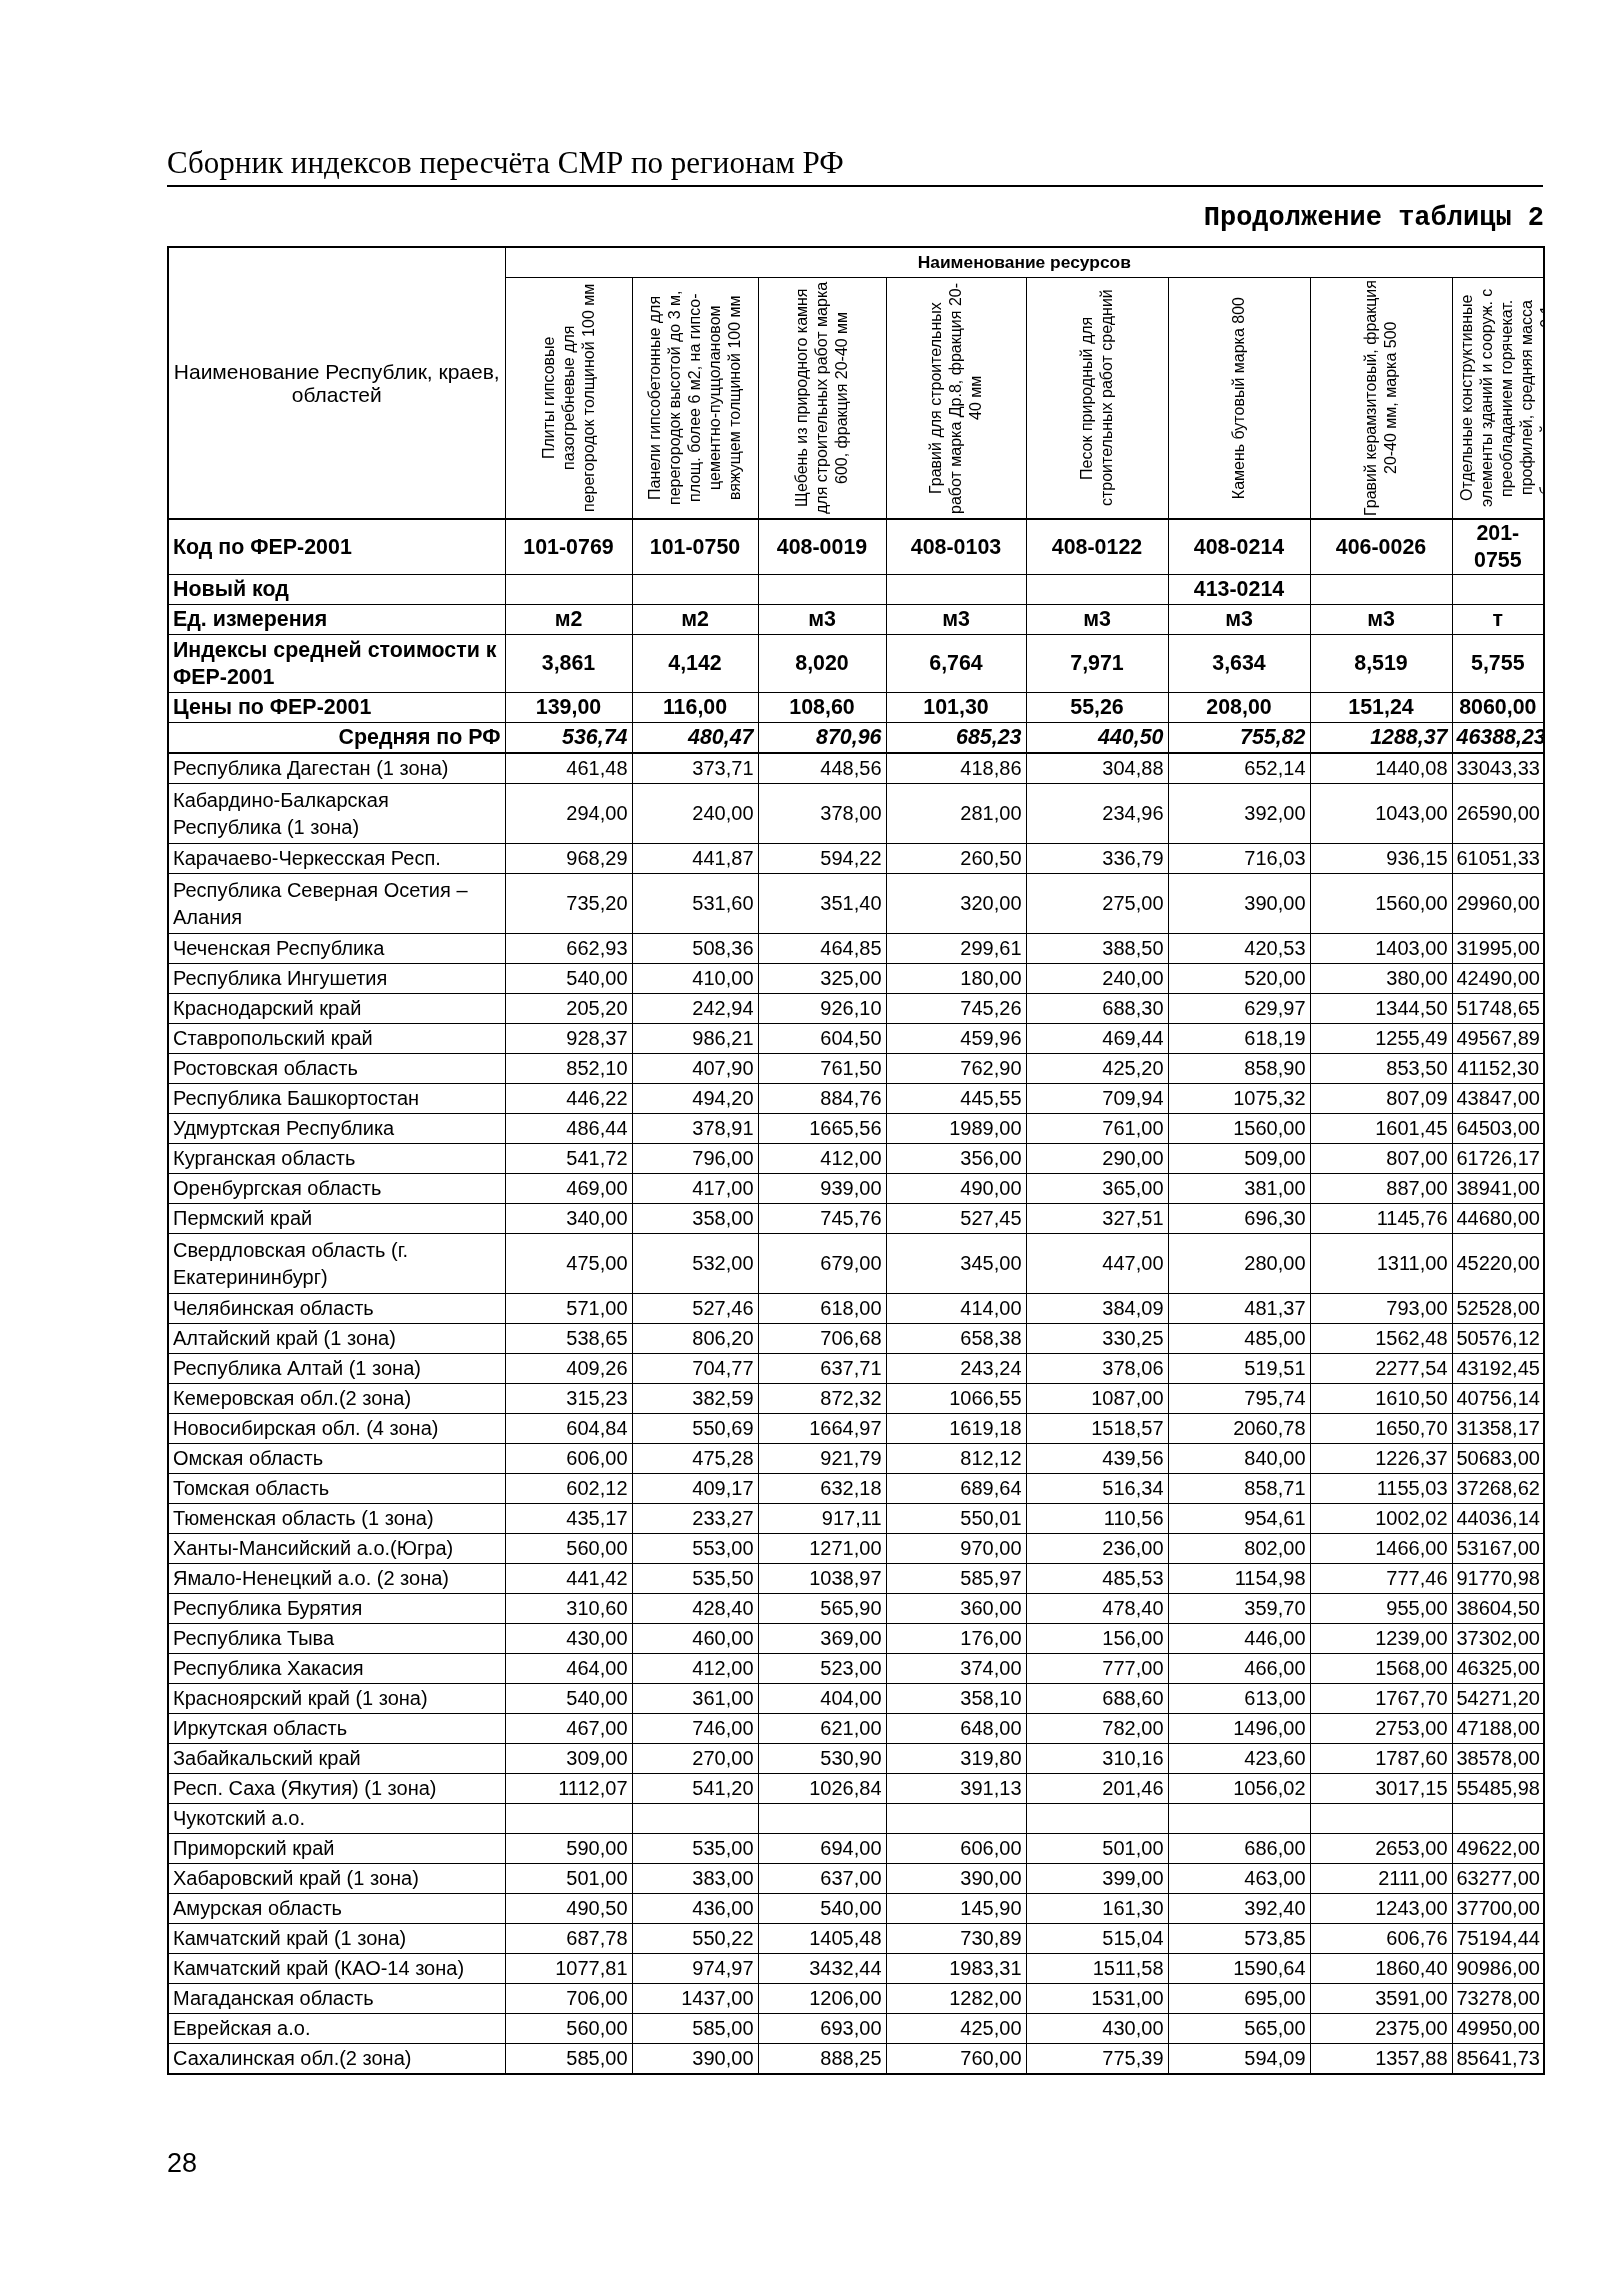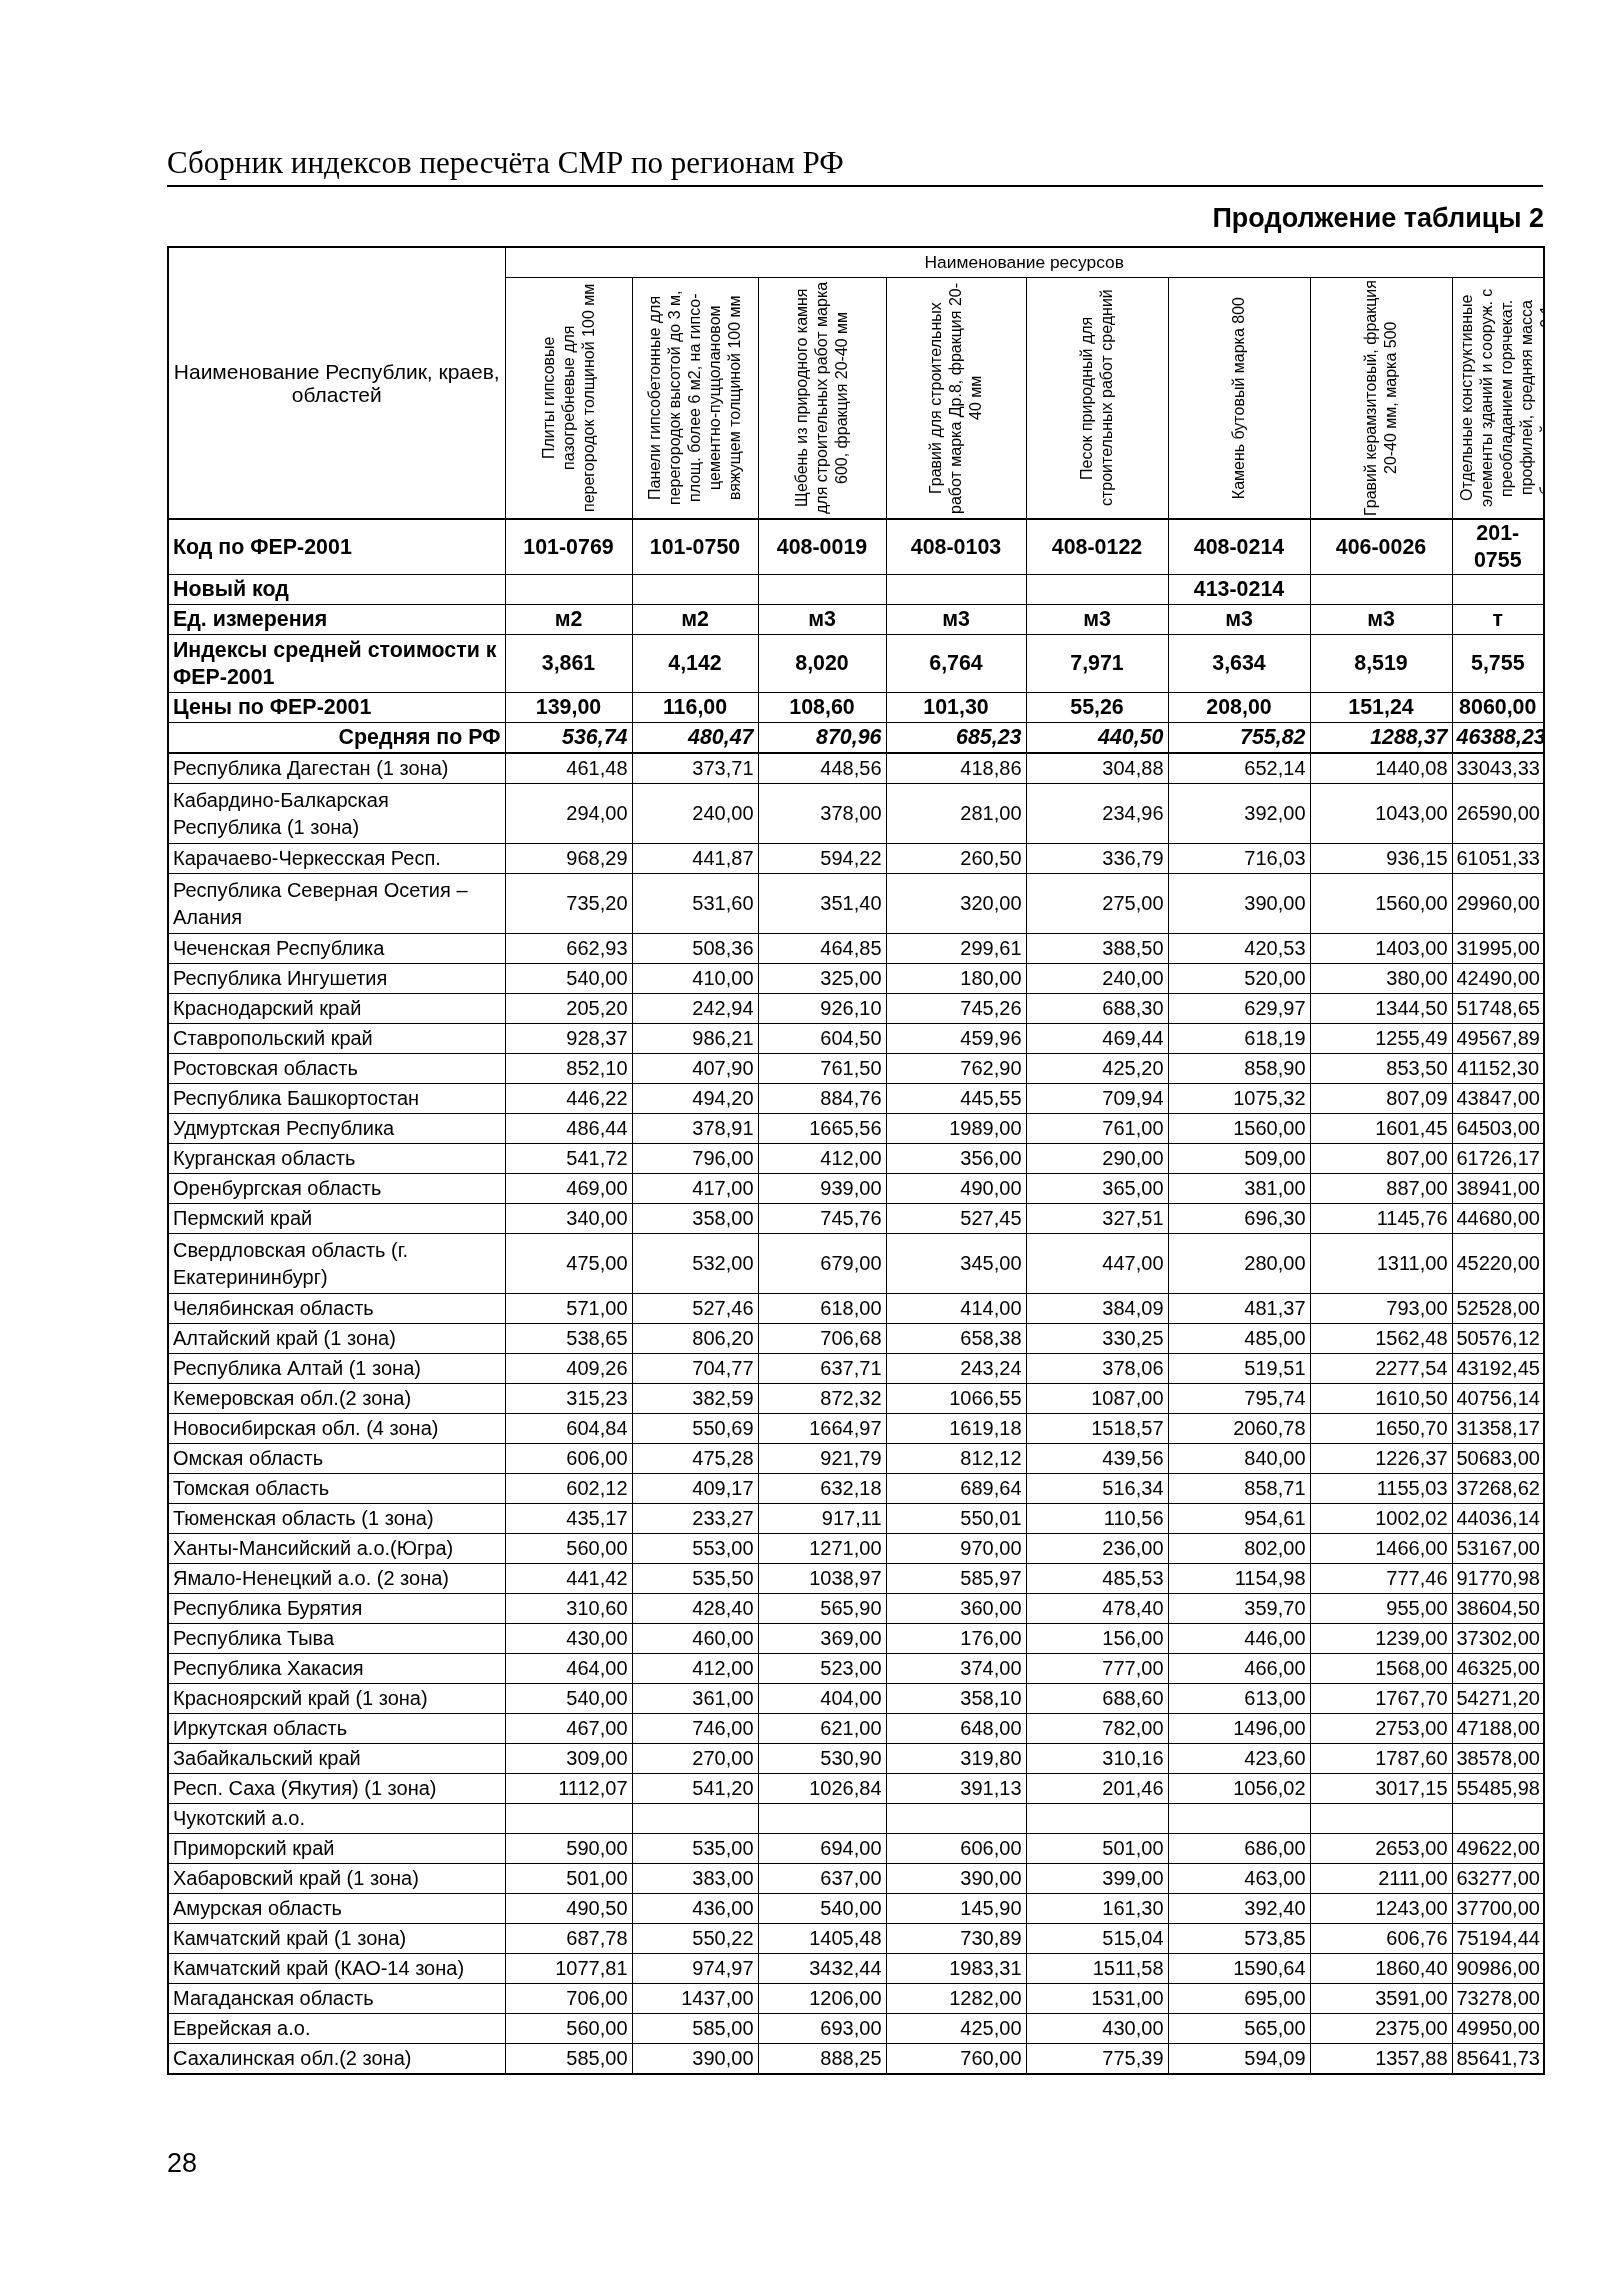--- a/index.html
+++ b/index.html
@@ -1,33 +1,33 @@
 <!DOCTYPE html>
 <html style="font-size:10.7px"><head>
 <meta charset="utf-8">
 <style>
   html, body { margin: 0; padding: 0; background: #ffffff; }
   body { width: 1616px; height: 2284px; position: relative; font-family: "Liberation Sans", sans-serif; color: #000; }
   .page-header { position: absolute; left: 167px; top: 144px; width: 1376px; }
   .running-title { font-family: "Liberation Serif", serif; font-size: 31px; line-height: 37px; white-space: nowrap; }
   .header-rule { border-top: 2px solid #000; margin-top: 4px; }
-  .continuation { position: absolute; right: 72px; top: 202px; font-family: Liberation Sans, sans-serif; font-weight: bold; font-size: 27px; line-height: 32px; }
+  .continuation { position: absolute; right: 72px; top: 202px; font-family: Liberation Mono, monospace; font-weight: bold; font-size: 27px; line-height: 32px; }
   table.main { position: absolute; left: 167px; top: 246px; width: 1376px; border-collapse: collapse; table-layout: fixed; border: 2.7px double #000; }
   table.main td, table.main th { border: 1.3px solid #000; padding: 0 4px; overflow: hidden; }
   col.c-name { width: 337px; }
   col.c-1 { width: 127px; }
   col.c-2 { width: 126px; }
   col.c-3 { width: 128px; }
   col.c-4 { width: 140px; }
   col.c-5 { width: 142px; }
   col.c-6 { width: 142px; }
   col.c-7 { width: 142px; }
   col.c-8 { width: 92px; }
   th.head-name { font-weight: normal; font-size: 21px; text-align: center; vertical-align: middle; line-height: 23px; }
-  th.head-group { font-weight: normal; font-size: 17.4px; height: 29px; line-height: 27px; }
+  th.head-group { font-weight: bold; font-size: 17.4px; height: 29px; line-height: 27px; }
   th.vert { height: 240px; font-weight: normal; vertical-align: middle; padding: 2.7px 0; }
   .vtext { writing-mode: vertical-rl; transform: rotate(180deg); font-size: 16px; line-height: 20px; text-align: center; margin: 0 auto; max-height: 238px; white-space: normal; }
   tr.meta td { font-weight: bold; font-size: 21.4px; height: 29px; line-height: 27px; }
   tr.meta td.label { text-align: left; white-space: nowrap; margin-top: 12px; }
   tr.meta td.val { text-align: center; }
   tr.meta.tall td { height: 57px; }
   tr.meta.tall td.label { line-height: 27px; white-space: normal; }
   tr.meta.avg td.val { font-style: italic; }
   tr.meta.last td { border-bottom: 2.7px double #000; text-align: right; }
   tr.meta.first td { border-top: 2.7px double #000; }

